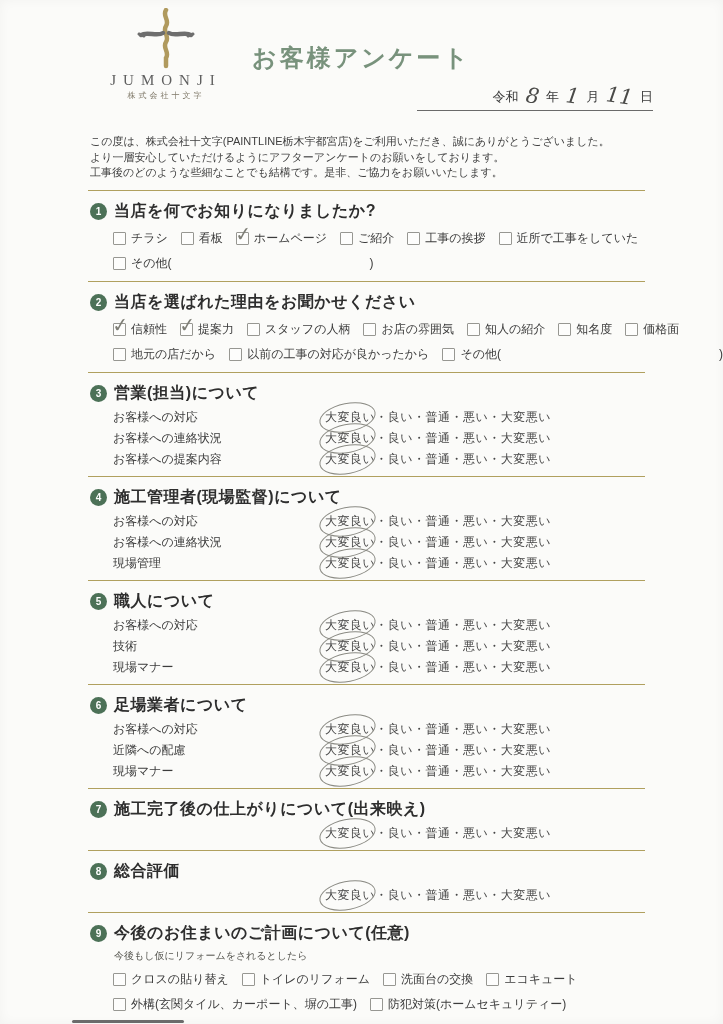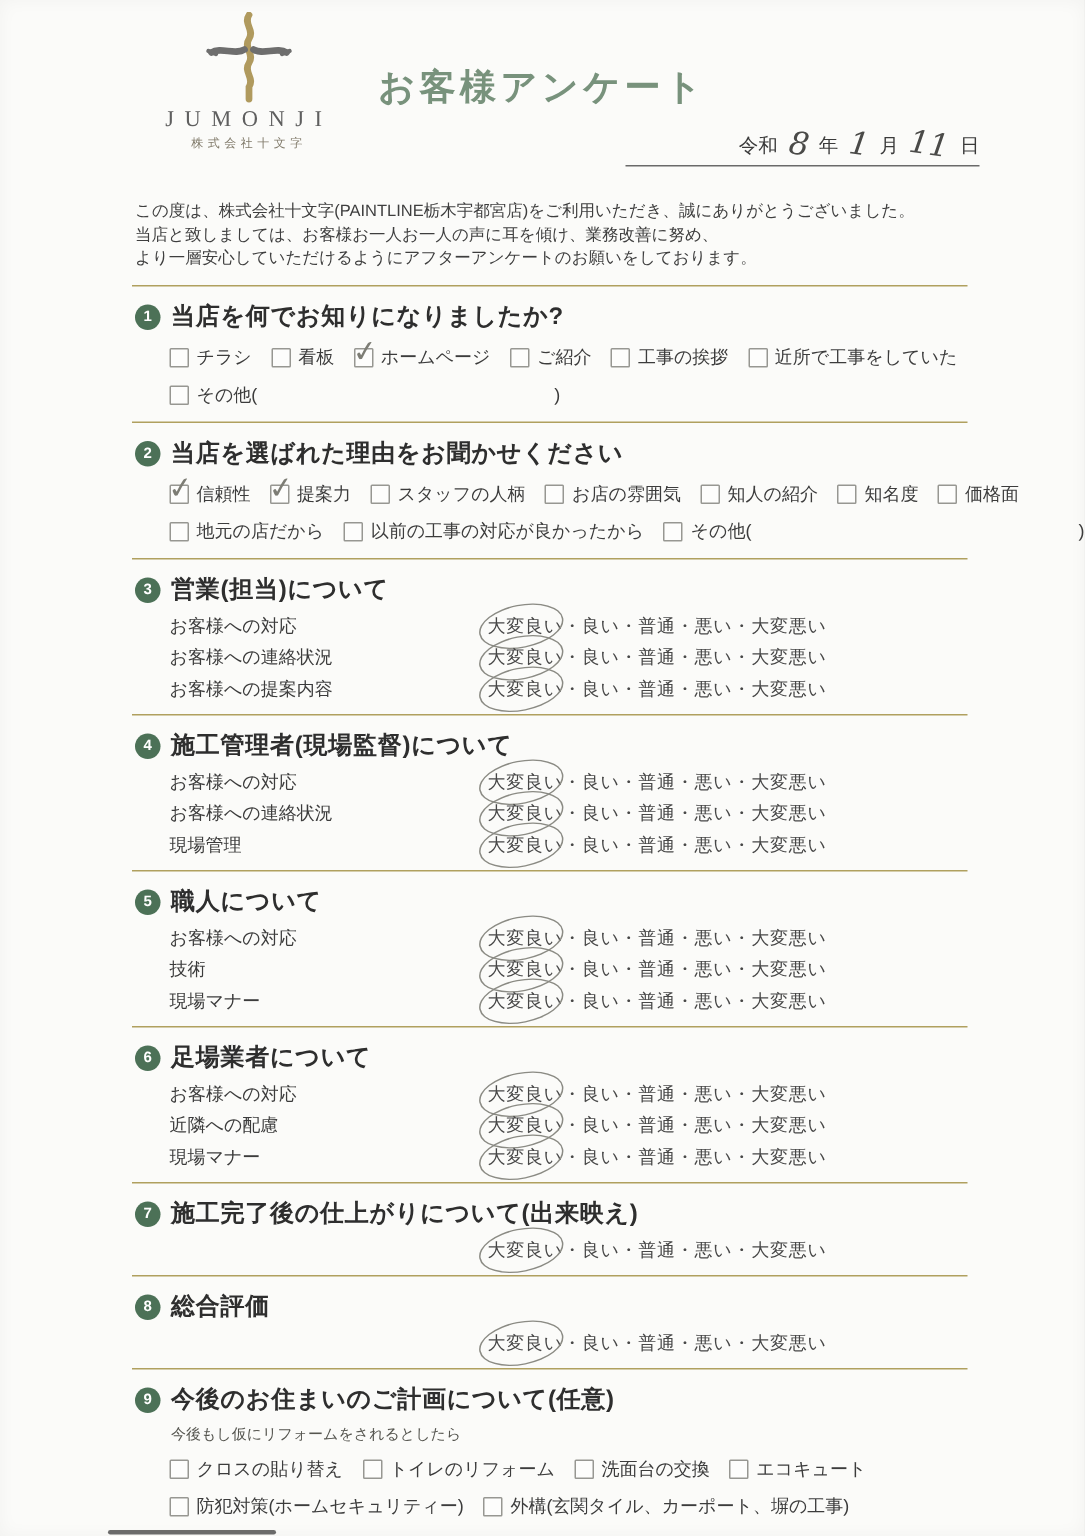--- a/index.html
+++ b/index.html
@@ -107,22 +107,22 @@
     </div>
 
     <h1 class="page-title">お客様アンケート</h1>
 
     <div class="date-line"><span>令和</span><span class="hand">8</span><span>年</span><span class="hand">1</span><span>月</span><span class="hand">11</span><span>日</span>
     </div>
   </div>
 
   <div class="intro" id="intro">
       <div>この度は、株式会社十文字(PAINTLINE栃木宇都宮店)をご利用いただき、誠にありがとうございました。</div>
-      <div>当店と致しましては、お客様お一人お一人の声に耳を傾け、業務改善に努め、</div>
       <div>より一層安心していただけるようにアフターアンケートのお願いをしております。</div>
+      <div>工事後のどのような些細なことでも結構です。是非、ご協力をお願いいたします。</div>
     </div>
   <hr class="divider">
 
   <main id="sections">
       <section class="section">
         <div class="sec-head">
           <span class="qnum">1</span>
           <h2 class="qtitle">当店を何でお知りになりましたか?</h2>
         </div>
         <div class="opt-row">
@@ -338,24 +338,24 @@
             <span class="opt-label">洗面台の交換</span>
           </span>
           <span class="opt">
             <span class="box"></span>
             <span class="opt-label">エコキュート</span>
           </span>
         </div>
         <div class="opt-row">
           <span class="opt">
             <span class="box"></span>
+            <span class="opt-label">外構(玄関タイル、カーポート、塀の工事)</span>
+          </span>
+          <span class="opt">
+            <span class="box"></span>
             <span class="opt-label">防犯対策(ホームセキュリティー)</span>
-          </span>
-          <span class="opt">
-            <span class="box"></span>
-            <span class="opt-label">外構(玄関タイル、カーポート、塀の工事)</span>
           </span>
         </div>
       </section>
     </main>
 
   <div class="scan-mark"></div>
 </div>
 
 </body></html>

